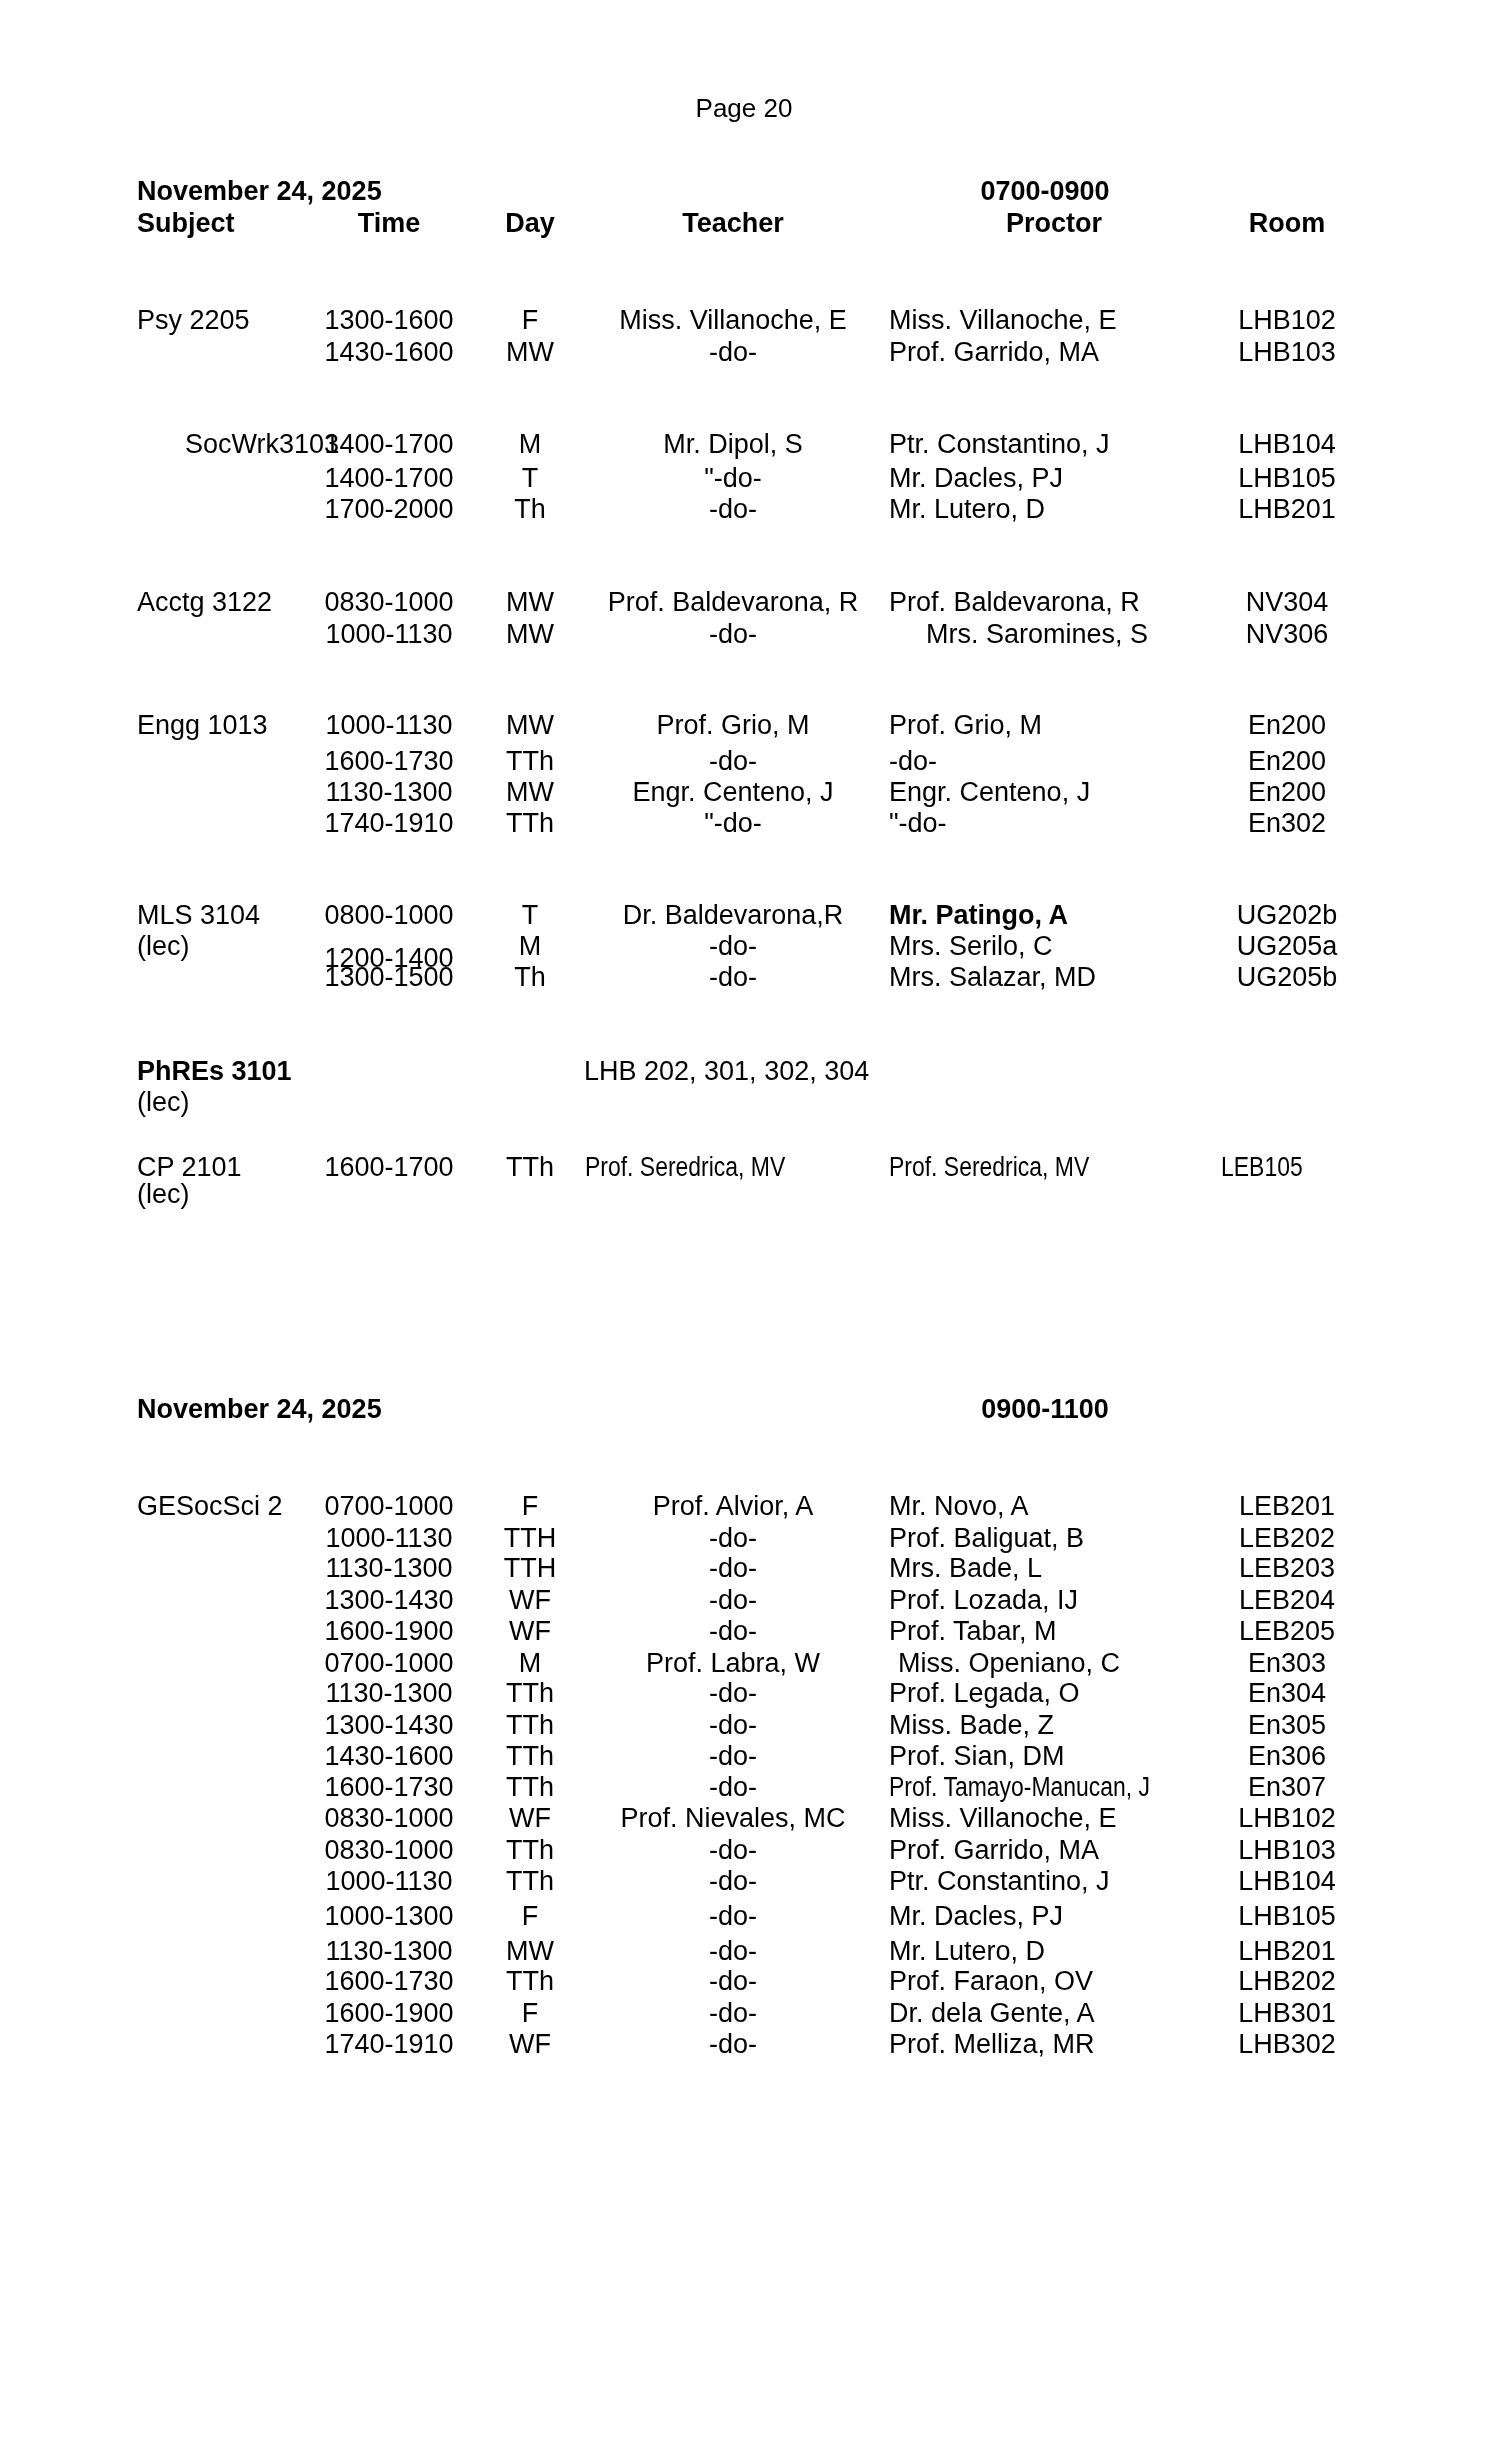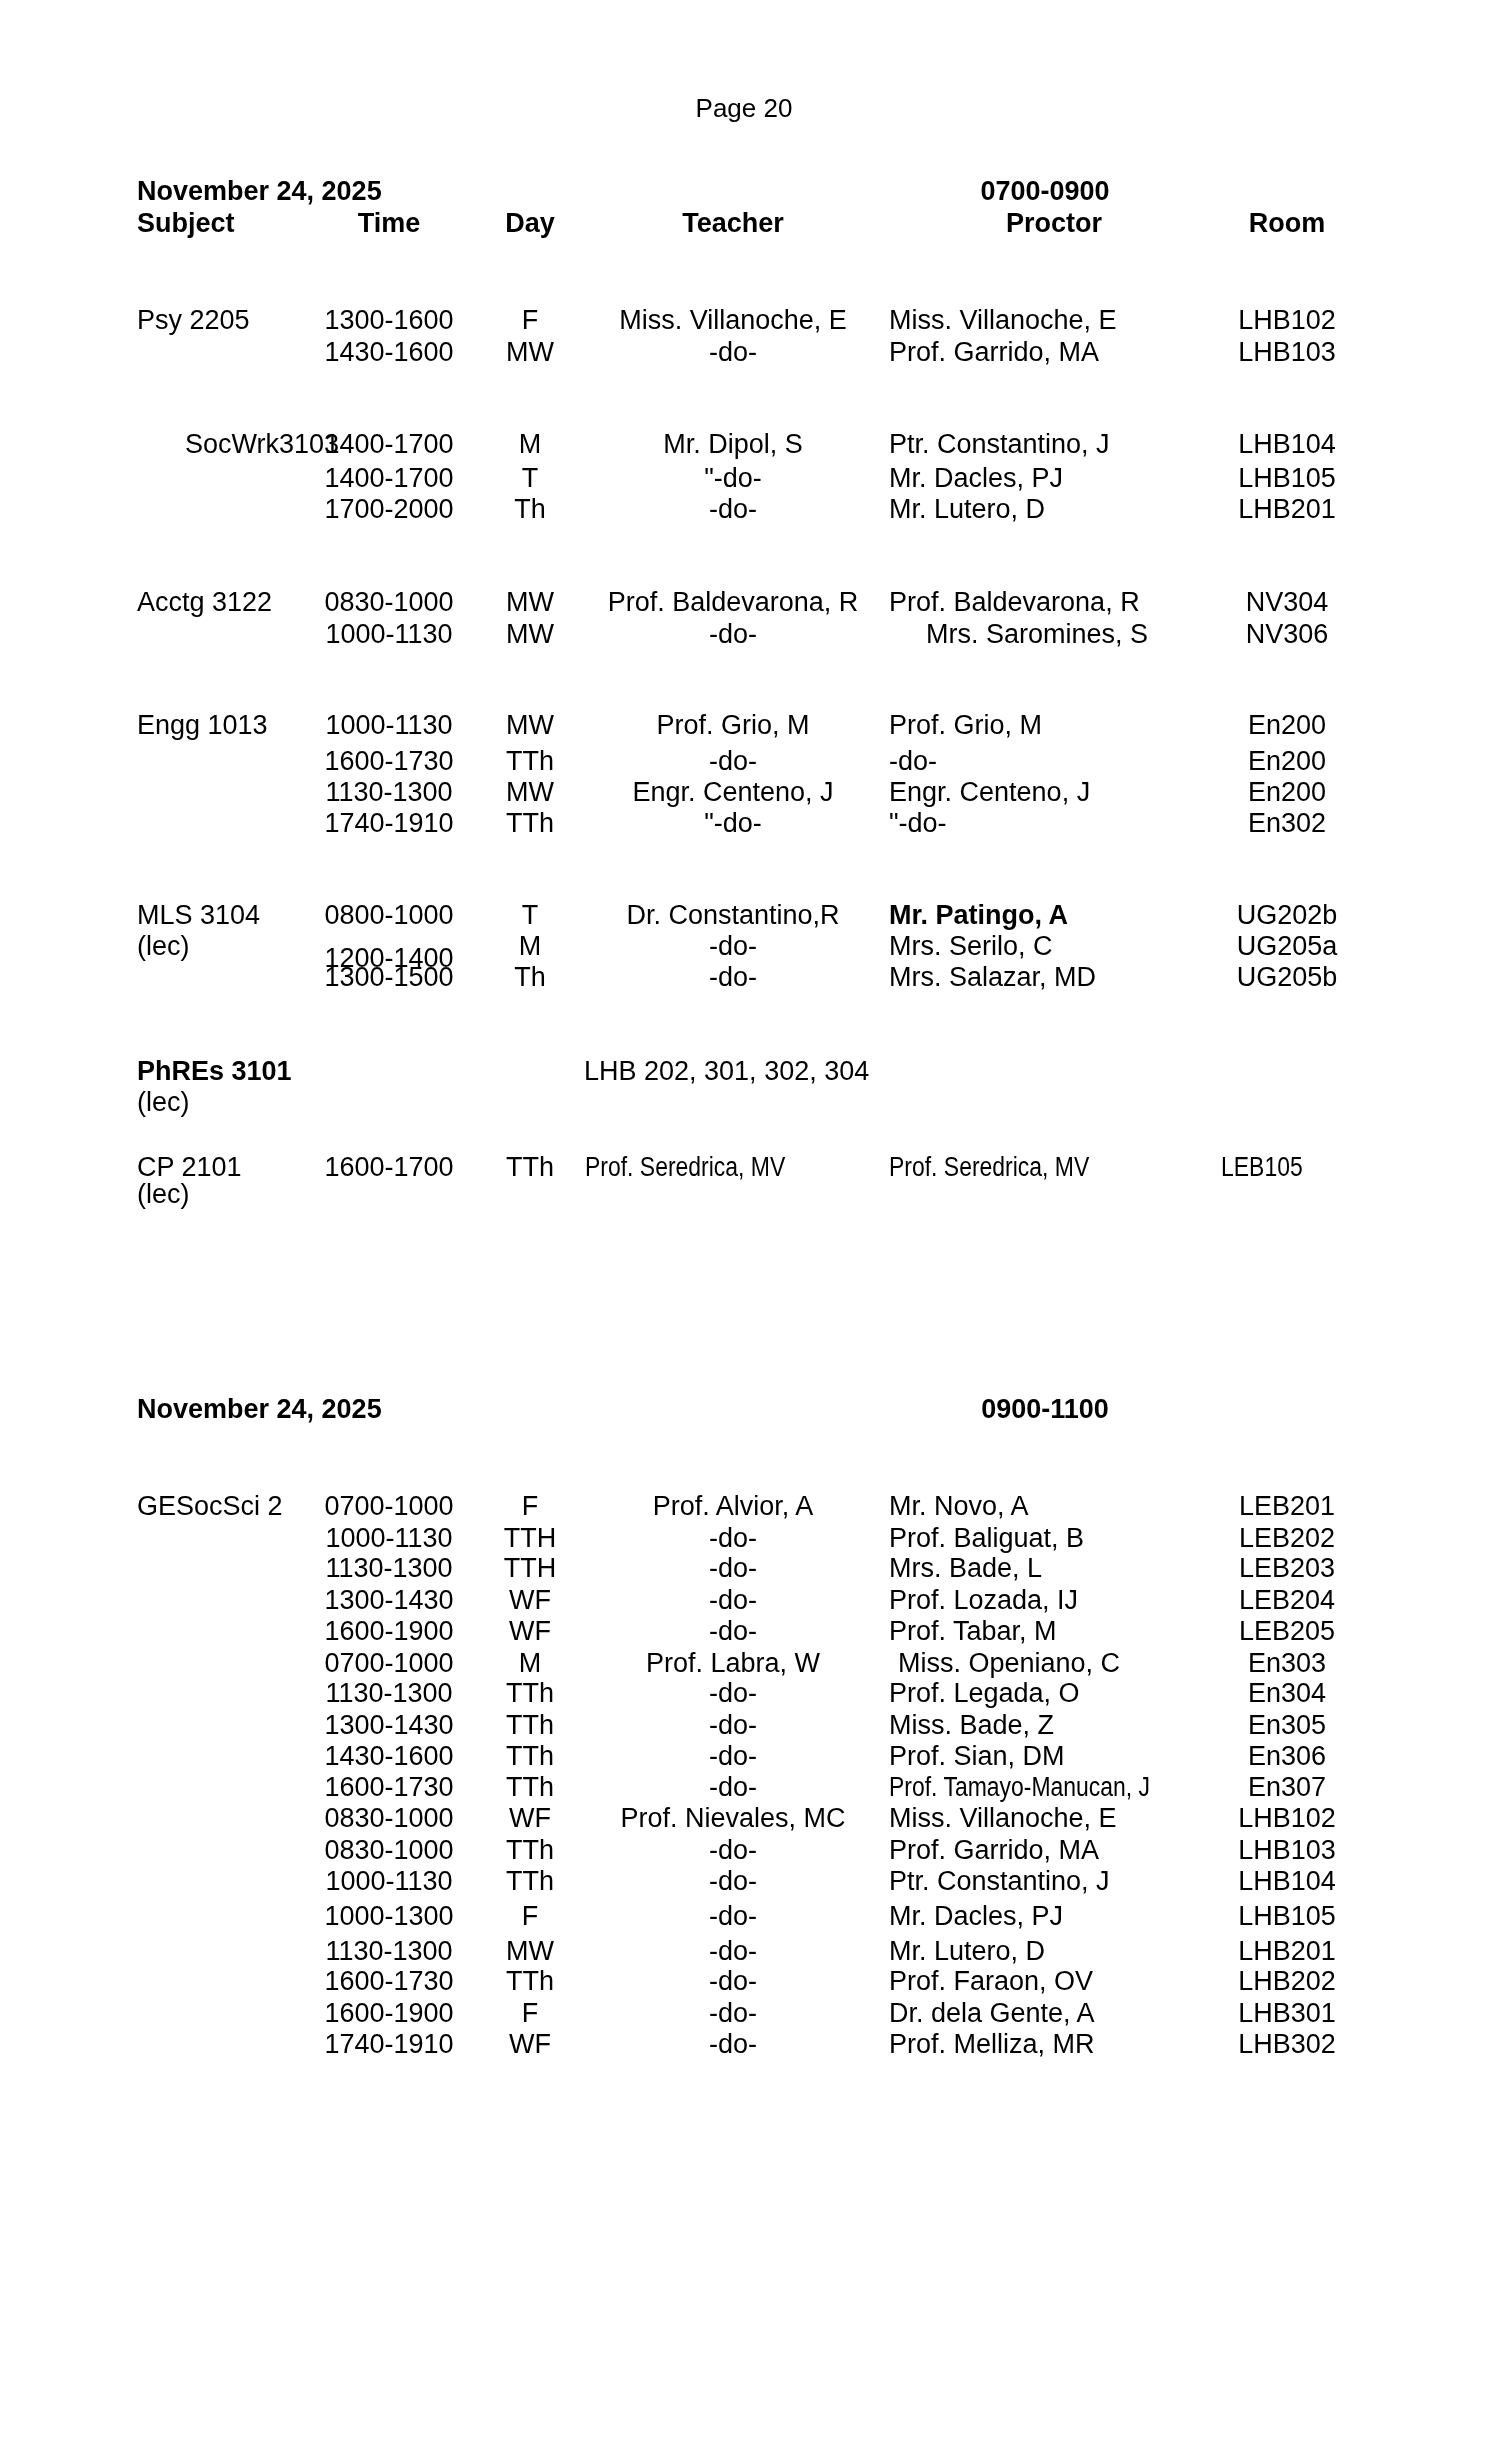--- a/index.html
+++ b/index.html
@@ -90,21 +90,21 @@
       <div class="abs ctr" style="left: 1210px; top: 778px; width: 154px;">En200</div>
       <div class="abs ctr" style="left: 312px; top: 809px; width: 154px;">1740-1910</div>
       <div class="abs ctr" style="left: 477px; top: 809px; width: 106px;">TTh</div>
       <div class="abs ctr" style="left: 560px; top: 809px; width: 346px;">"-do-</div>
       <div class="abs" style="left: 889px; top: 809px;">"-do-</div>
       <div class="abs ctr" style="left: 1210px; top: 809px; width: 154px;">En302</div>
       <div class="abs" style="left: 137px; top: 901px;">MLS 3104</div>
       <div class="abs" style="left: 137px; top: 932px;">(lec)</div>
       <div class="abs ctr" style="left: 312px; top: 901px; width: 154px;">0800-1000</div>
       <div class="abs ctr" style="left: 477px; top: 901px; width: 106px;">T</div>
-      <div class="abs ctr" style="left: 560px; top: 901px; width: 346px;">Dr. Constantino,R</div>
+      <div class="abs ctr" style="left: 560px; top: 901px; width: 346px;">Dr. Baldevarona,R</div>
       <div class="abs" style="left: 889px; top: 901px; font-weight: bold;">Mr. Patingo, A</div>
       <div class="abs ctr" style="left: 1210px; top: 901px; width: 154px;">UG202b</div>
       <div class="abs ctr" style="left: 312px; top: 932px; width: 154px; margin-top: 12px;">1200-1400</div>
       <div class="abs ctr" style="left: 477px; top: 932px; width: 106px;">M</div>
       <div class="abs ctr" style="left: 560px; top: 932px; width: 346px;">-do-</div>
       <div class="abs" style="left: 889px; top: 932px;">Mrs. Serilo, C</div>
       <div class="abs ctr" style="left: 1210px; top: 932px; width: 154px;">UG205a</div>
       <div class="abs ctr" style="left: 312px; top: 963px; width: 154px;">1300-1500</div>
       <div class="abs ctr" style="left: 477px; top: 963px; width: 106px;">Th</div>
       <div class="abs ctr" style="left: 560px; top: 963px; width: 346px;">-do-</div>

